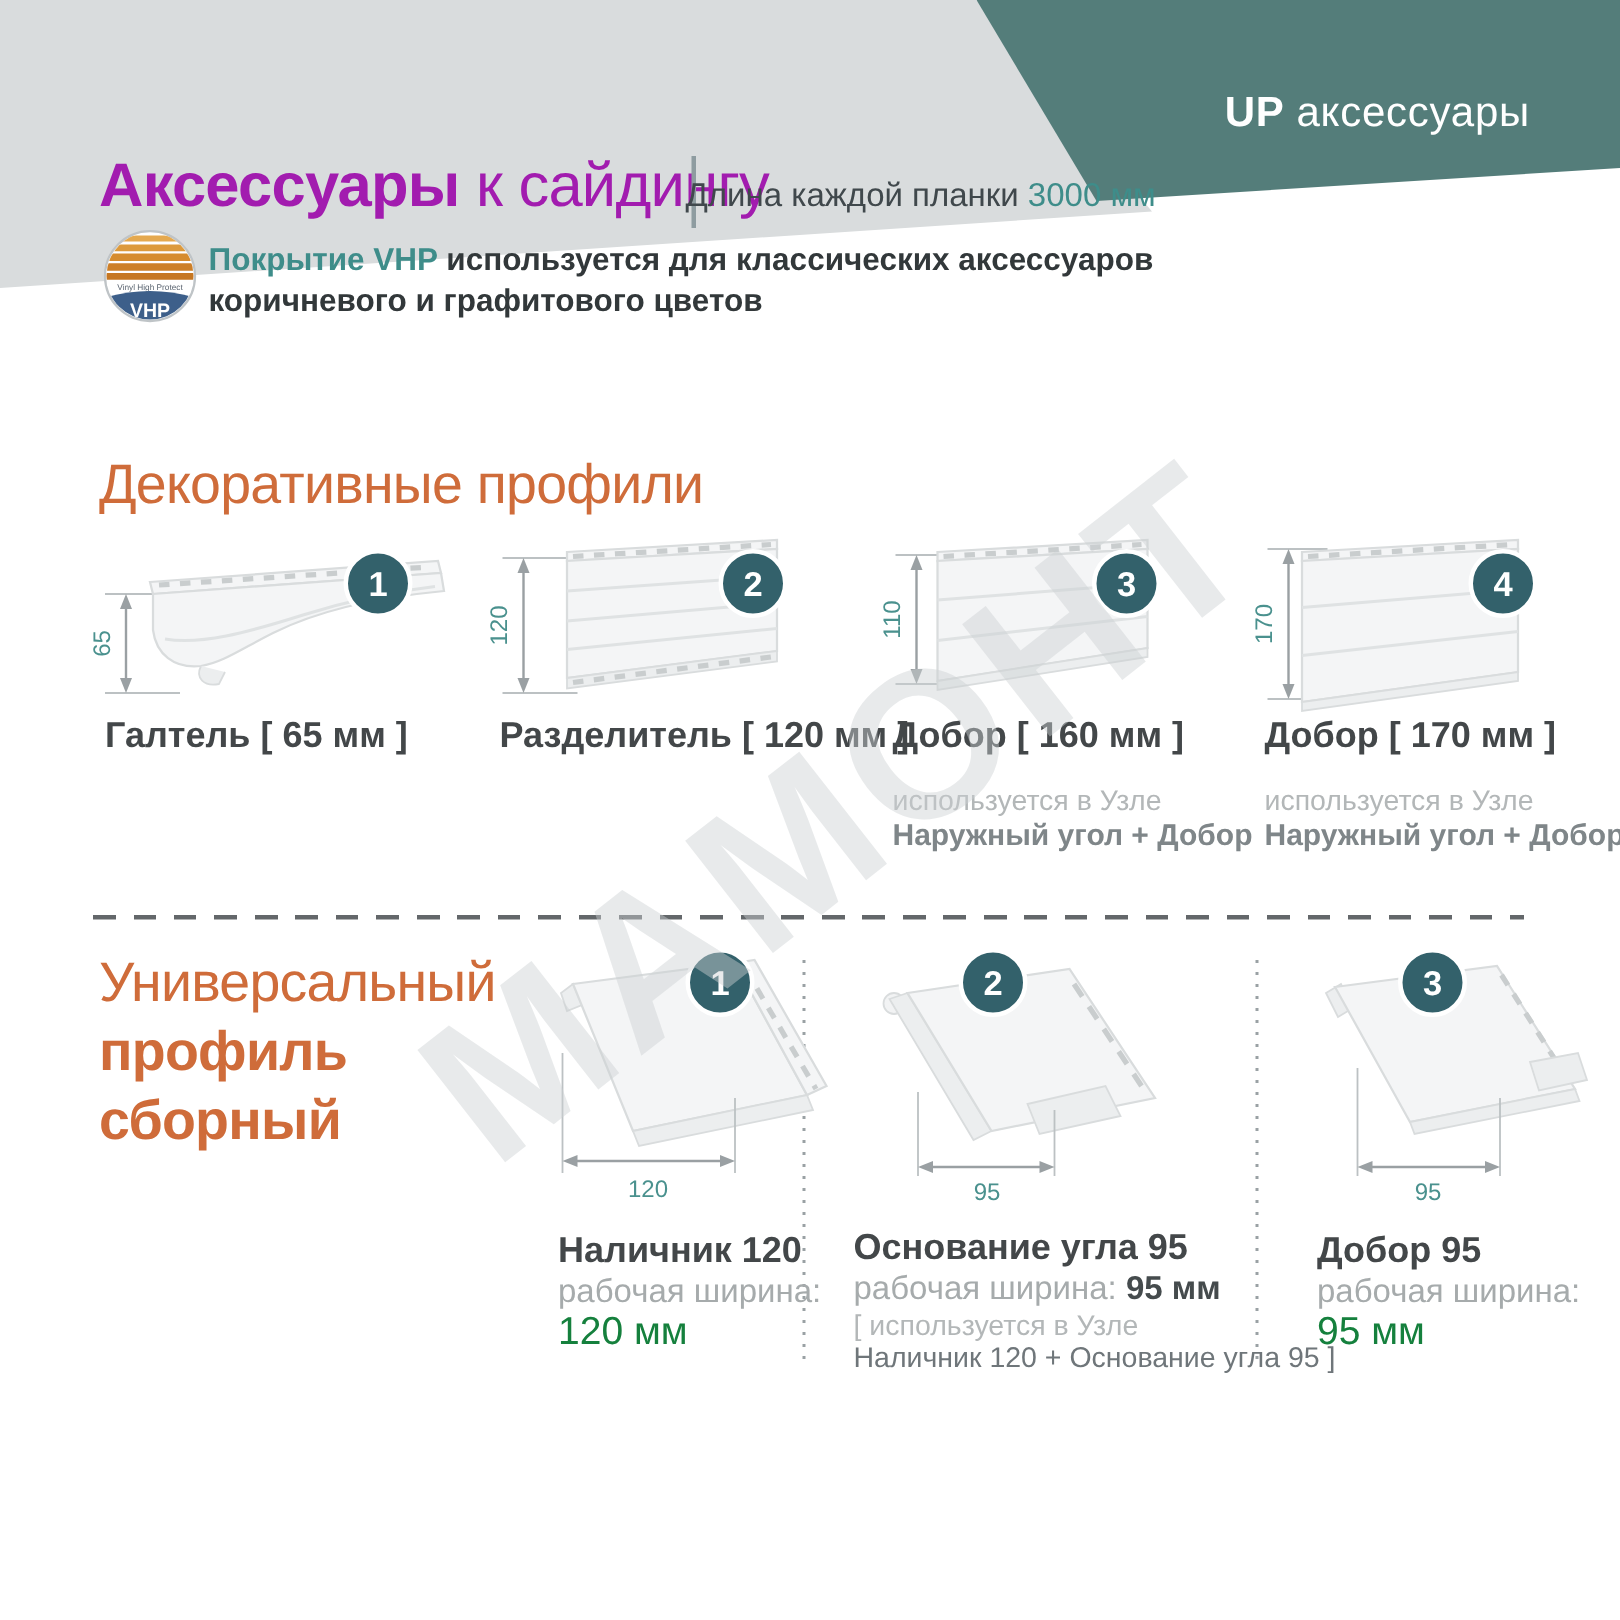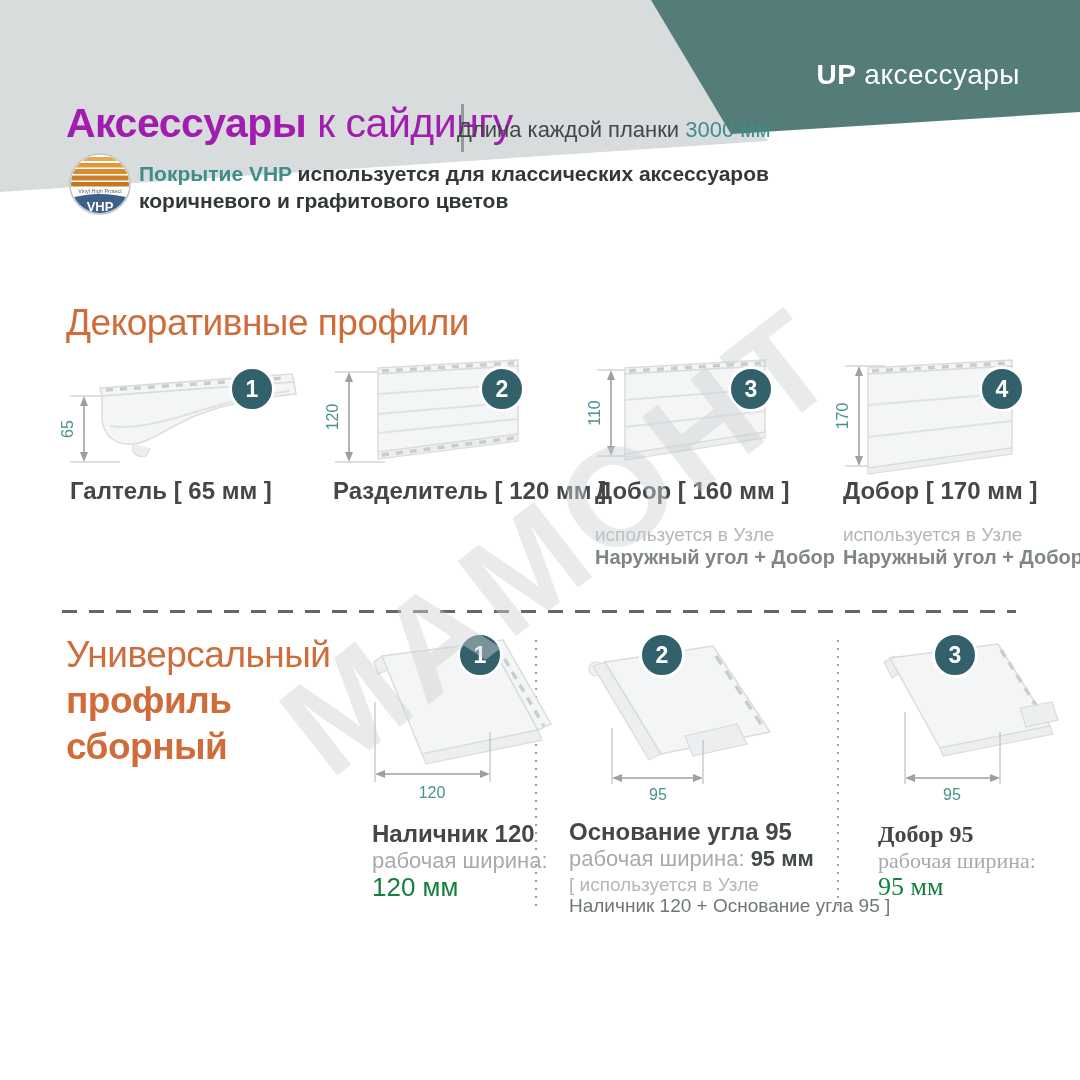--- a/index.html
+++ b/index.html
@@ -259,21 +259,21 @@
       <polygon class="panel-dark" points="150,76 182,70 188,88 156,95"></polygon>
       <polygon class="panel-dark" points="70,116 180,94 183,102 73,124"></polygon>
       <line class="dim-tick" x1="35" y1="80" x2="35" y2="152"></line>
         <line class="dim-tick" x1="130" y1="100" x2="130" y2="152"></line>
       <line class="dim-line" x1="43" y1="146" x2="122" y2="146"></line>
       <polygon class="dim-head" points="35,146 45,142 45,150"></polygon>
         <polygon class="dim-head" points="130,146 120,142 120,150"></polygon>
       <text class="dim-text" text-anchor="middle" x="82" y="168">95</text>
     </svg>
     <div class="badge" style="left:62px;top:0px;">3</div>
-    <div class="cap" style="left:8px;top:188px;font-family:Liberation Serif, serif;">
+    <div class="cap" style="left:8px;top:188px;">
       <div class="p-name">Добор 95</div>
       <div class="w-label">рабочая ширина:</div>
       <div class="w-value">95 мм</div>
     </div>
   </div>
 
   <div class="abs watermark">МАМОНТ</div>
 
 </div>
 

